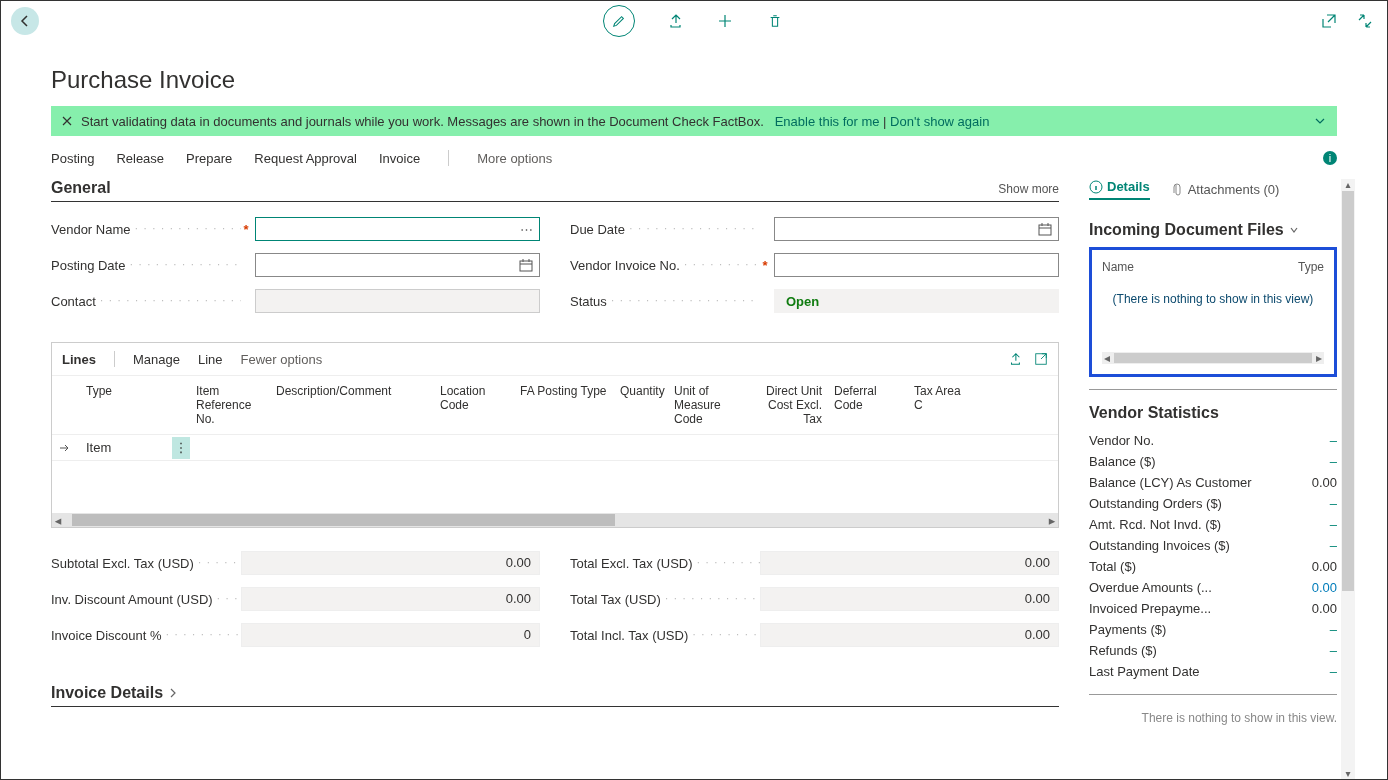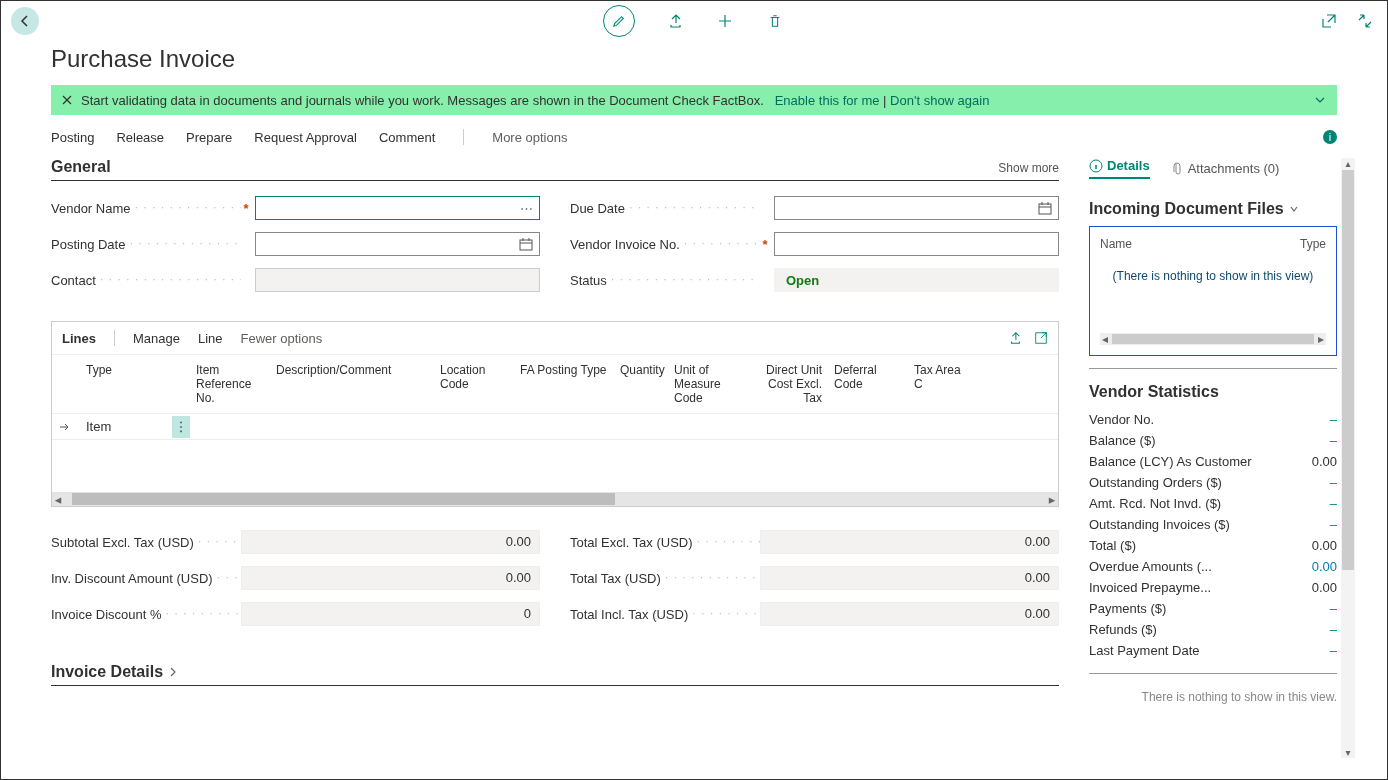--- a/index.html
+++ b/index.html
@@ -6,21 +6,21 @@
 body { background: #fff; color: #323130; font-size: 13px; }
 .frame { border: 1px solid #333; width: 1388px; height: 780px; position: relative; overflow: hidden; }
 
 .topbar { height: 40px; display: flex; align-items: center; padding: 4px 10px; position: relative; }
 .back-btn { width: 28px; height: 28px; border-radius: 50%; background: #c7e7e7; display:flex; align-items:center; justify-content:center; color:#323130; cursor:pointer; }
 .top-center { position:absolute; left:50%; transform: translateX(-50%); display:flex; align-items:center; gap: 30px; }
 .top-right { position:absolute; right:12px; display:flex; gap:16px; align-items:center; }
 .icon-btn { width:20px; height:20px; display:flex; align-items:center; justify-content:center; color:#008575; cursor:pointer; }
 .edit-circle { width:32px; height:32px; border:1px solid #008575; border-radius:50%; display:flex; align-items:center; justify-content:center; }
 
-.page-title { font-size: 24px; font-weight: 300; padding: 4px 50px 12px; color:#323130; }
+.page-title { font-size: 24px; font-weight: 300; padding: 4px 50px 12px; color:#323130;margin-top:21px; }
 
 .notif-bar { margin: 0 50px 8px; background: #86efac; height: 30px; display:flex; align-items:center; padding: 0 10px; font-size: 13px; color:#323130; position:relative; }
 .notif-bar .close { margin-right: 8px; cursor:pointer; }
 .notif-bar a { color:#016d5f; text-decoration:none; cursor:pointer; }
 .notif-bar .chev { position:absolute; right:10px; cursor:pointer; color:#016d5f; }
 
 .actions { padding: 6px 50px; display:flex; align-items:center; gap:22px; position:relative; border-bottom:1px solid transparent;}
 .actions .act { cursor:pointer; }
 .actions .divider { border-left:1px solid #ccc; height:16px; margin:0 6px;}
 .actions .more { color:#605e5c; }
@@ -87,21 +87,21 @@
 
 
 .side-tabs { display:flex; gap:20px; border-bottom:1px solid transparent; padding-bottom:6px; }
 .side-tab { display:flex; align-items:center; gap:4px; cursor:pointer; color:#555; }
 .side-tab.active { color:#008575; font-weight:600; border-bottom:2px solid #008575; padding-bottom:4px; }
 .side-tab .ico { width:14px; height:14px; }
 
 .side-section-title { font-size:16px; font-weight:600; margin:14px 0 8px; display:flex; align-items:center; }
 .chev-small { margin-left:4px; color:#666; cursor:pointer; }
 
-.inc-box { border:1px solid #1d4ed8; height:130px; padding:10px; font-size:12px; color:#555; display:flex; flex-direction:column; }
+.inc-box { border:3px solid #1d4ed8; height:130px; padding:10px; font-size:12px; color:#555; display:flex; flex-direction:column; }
 .inc-head { display:flex; justify-content:space-between; font-size:12px; color:#555; margin-bottom:18px; }
 .inc-empty { text-align:center; color:#0c4a6e; font-size:12px; }
 .inc-scroll { margin-top:auto; height:12px; background:#eee; display:flex; align-items:center; }
 .inc-scroll .arr{width:10px; text-align:center; color:#666;}
 .inc-scroll .thumb{flex:1; height:10px; background:#ccc; margin:0 2px;}
 
 .hr { border-top:1px solid #999; margin:12px 0; }
 
 .vs-row { display:flex; justify-content:space-between; font-size:13px; padding:3px 0; }
 .vs-row .dash { color:#008575; }
@@ -179,21 +179,21 @@
           <path d="M3 5 L7 9 L11 5" stroke="#016d5f" stroke-width="1.2" fill="none"></path>
         </svg>
     </span>
   </div>
 
   <div class="actions">
     <span class="act">Posting</span>
     <span class="act">Release</span>
     <span class="act">Prepare</span>
     <span class="act">Request Approval</span>
-    <span class="act">Comment</span>
+    <span class="act">Invoice</span>
     <span class="divider"></span>
     <span class="act more">More options</span>
     <span class="info-dot">i</span>
   </div>
 
   <div class="content">
     <div class="main">
       <div class="section-head">
         <h2>General</h2>
         <span class="showmore">Show more</span>

